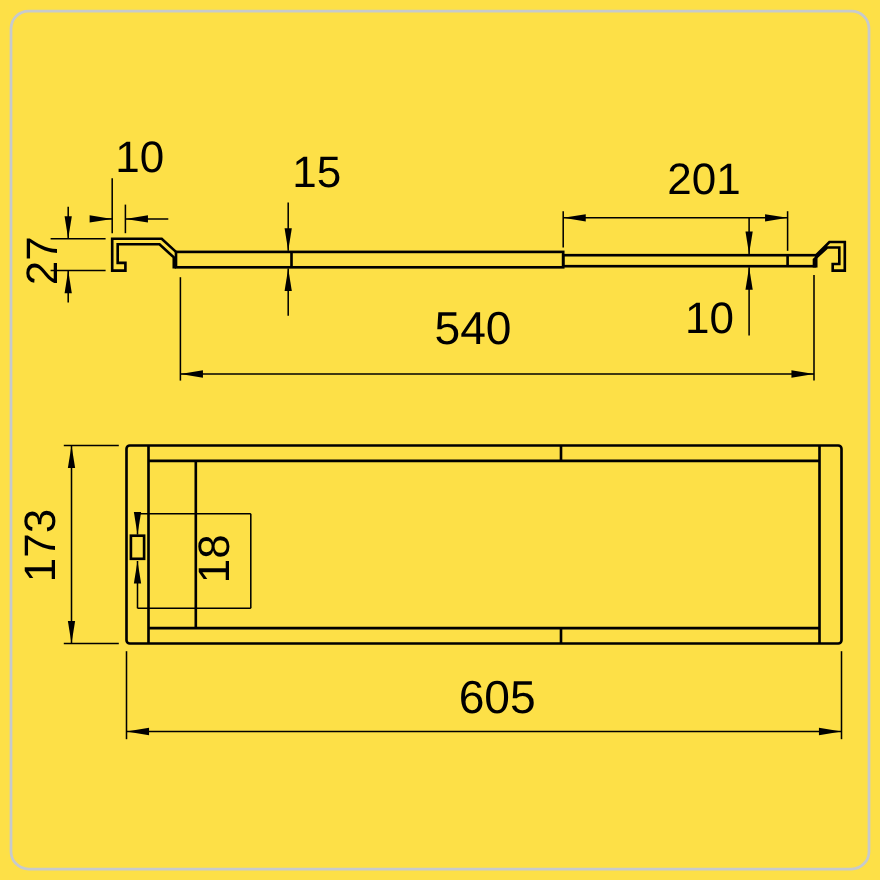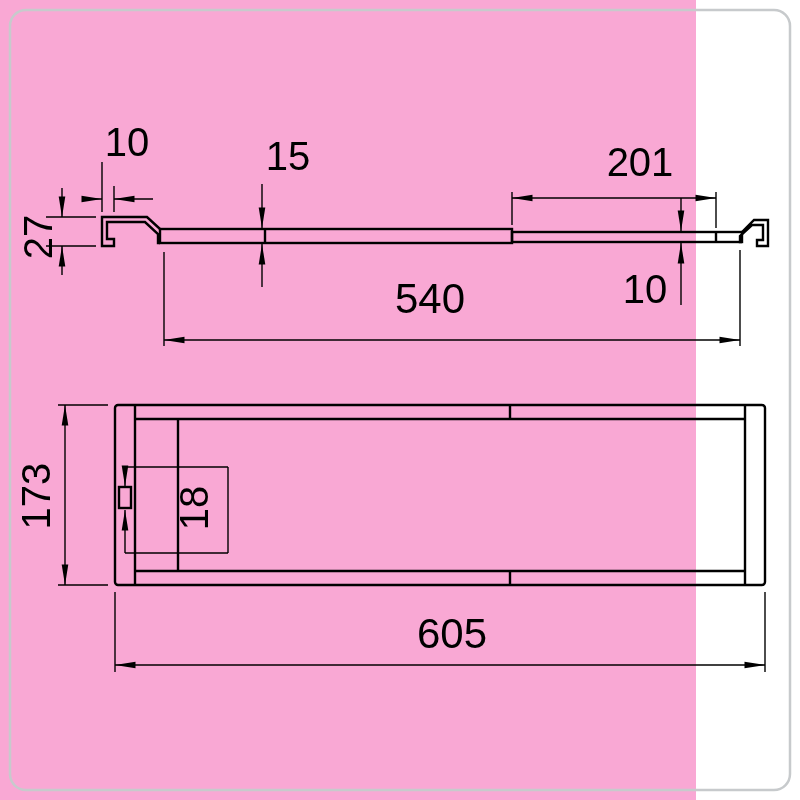--- a/index.html
+++ b/index.html
@@ -5,23 +5,23 @@
   html, body {
     margin: 0;
     padding: 0;
     background: #ffffff;
     width: 800px;
     height: 800px;
     font-family: "Liberation Sans", sans-serif;
   }
   #stage {
     position: relative;
-    width: 696px;
+    width: 800px;
     height: 800px;
-    background: #f9a8d4;
+    background: #fde047;
   }
   svg { display: block; }
   .obj {
     fill: none;
     stroke: #000000;
     stroke-width: 2.4;
     stroke-linejoin: miter;
     stroke-linecap: butt;
   }
   .dim {

